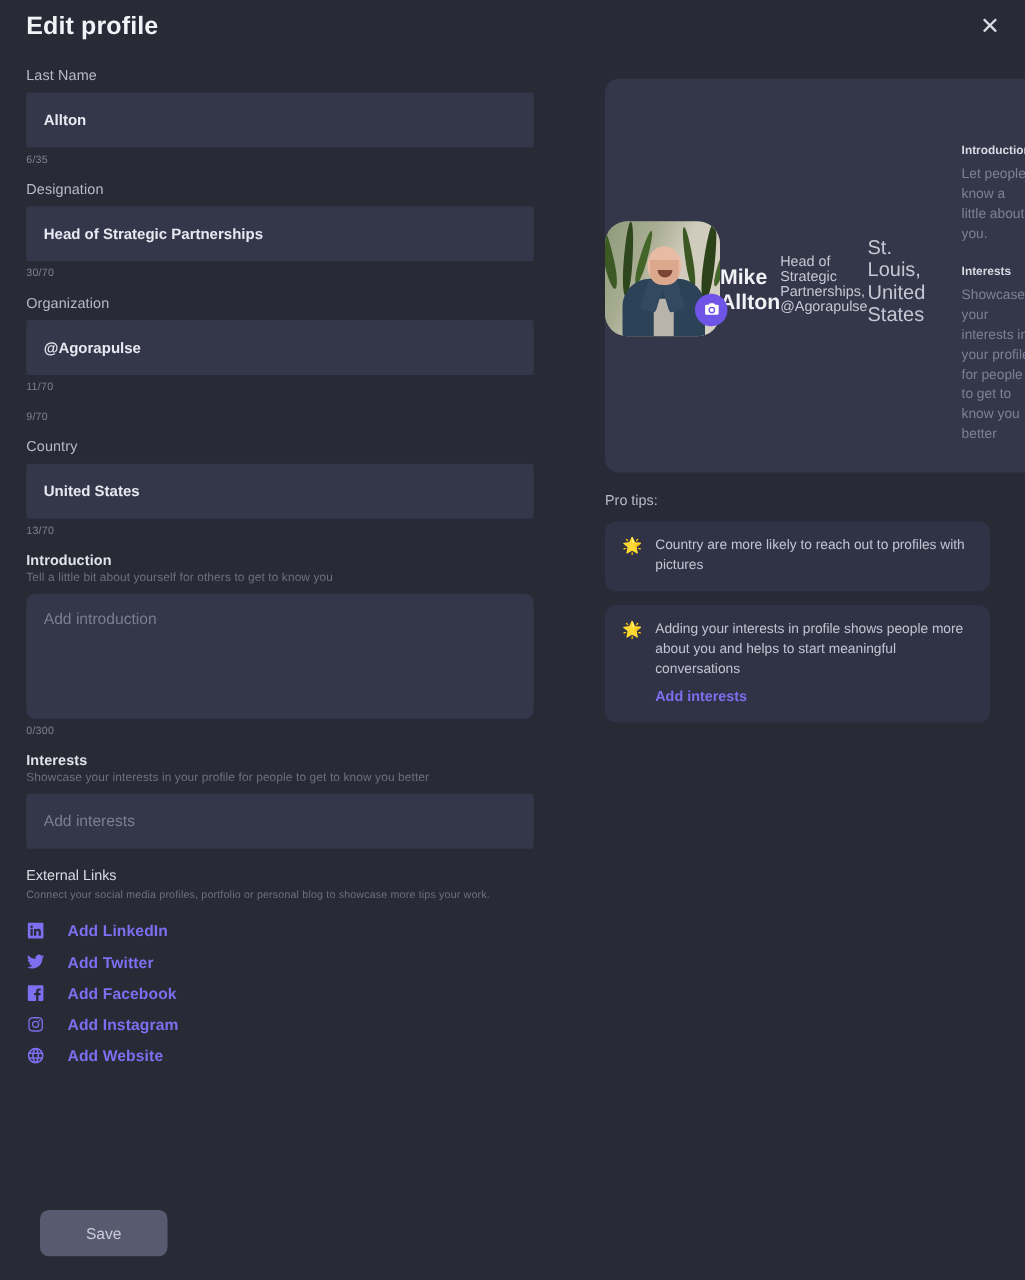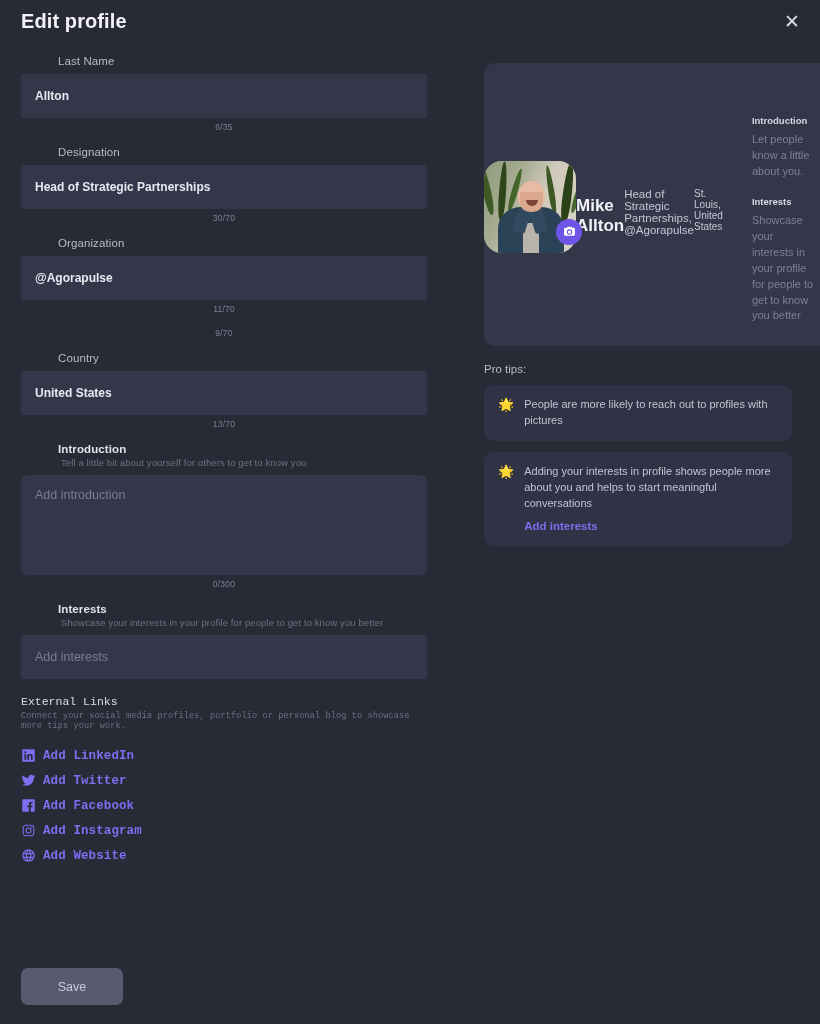--- a/index.html
+++ b/index.html
@@ -54,30 +54,28 @@
     padding-right: 28px;
   }
 
   .field { margin-bottom: 4px; }
 
   .field-label {
     font-size: 11.5px;
     color: #b9bac6;
     margin-bottom: 7px;
     letter-spacing: .1px;
-    margin-left: 37px;
   }
   .field-label.strong { color: #e2e2ea; font-weight: bold; font-size: 11.5px; margin-bottom: 2px;}
 
   .field-hint {
     font-size: 9.5px;
     color: #6e7082;
     margin-bottom: 7px;
     letter-spacing: .1px;
-    margin-left: 40px;
   }
 
   .input-box {
     width: 406px;
     height: 44px;
     background: #34364a;
     border: none;
     border-radius: 2px;
     color: #e8e8f0;
     font-size: 12px;
@@ -95,45 +93,45 @@
     background: #34364a;
     border-radius: 7px;
     color: #7b7d90;
     font-size: 12.5px;
     font-family: "Liberation Sans", sans-serif;
     padding: 13px 14px;
   }
 
   .counter {
     width: 406px;
-    text-align: center;
+    text-align: left;
     font-size: 8.5px;
     color: #7e8094;
     margin-top: 3px;
     margin-bottom: 14px;
     letter-spacing: .2px;
   }
 
   
-  .links-head { margin-top: 16px; font-family: Liberation Mono, monospace; }
+  .links-head { margin-top: 16px; }
   .links-title {
     font-size: 11.5px;
     color: #dcdce6;
     margin-bottom: 3px;
   }
   .links-sub {
     font-size: 8.5px;
     color: #6e7082;
     margin-bottom: 12px;
     letter-spacing: .15px;
   }
   .link-row {
     display: flex;
     align-items: center;
-    gap: 7px;
+    gap: 18px;
     height: 25px;
     cursor: pointer;
     text-align: center;
   }
   .link-row .ico {
     width: 15px; height: 15px;
     display: flex; align-items: center; justify-content: center;
     flex: 0 0 15px;
   }
   .link-row .ico svg { width: 15px; height: 15px; fill: #7c6ff0; }
@@ -147,21 +145,21 @@
   
   .scrollbar-track {
     position: absolute;
     left: 445px; top: 150px;
     width: 5px; height: 800px;
   }
 
   
   .save-btn {
     position: absolute;
-    left: 21px; top: 968px;
+    left: 32px; top: 968px;
     width: 102px; height: 37px;
     background: #585a70;
     color: #c9cad6;
     border: none;
     border-radius: 7px;
     font-size: 12.5px;
     font-family: "Liberation Sans", sans-serif;
     cursor: pointer;
   }
 
@@ -277,21 +275,21 @@
     font-weight: bold;
     color: #f1f1f6;
   }
   .preview-role {
     margin-top: 10px;
     font-size: 11.5px;
     color: #c6c7d2;
   }
   .preview-loc {
     margin-top: 6px;
-    font-size: 10px;
+    font-size: 16px;
     color: #c6c7d2;
   }
 
   .preview-sections {
     width: 100%;
     padding: 0 29px;
     margin-top: 26px;
   }
   .pv-section { margin-bottom: 16px; }
   .pv-section:last-child { margin-bottom: 0; }
@@ -495,21 +493,21 @@
           <div class="pv-p">Showcase your interests in your profile for people to get to know you better</div>
         </div>
       </div>
     </div>
 
     <div class="pro-tips-title">Pro tips:</div>
 
     <div class="tip-card">
       <div class="tip-star">🌟</div>
       <div class="tip-body">
-        <div class="tip-text">People are more likely to reach out to profiles with pictures</div>
+        <div class="tip-text">Country are more likely to reach out to profiles with pictures</div>
       </div>
     </div>
 
     <div class="tip-card">
       <div class="tip-star">🌟</div>
       <div class="tip-body">
         <div class="tip-text">Adding your interests in profile shows people more about you and helps to start meaningful conversations</div>
         <div class="tip-link">Add interests</div>
       </div>
     </div>

